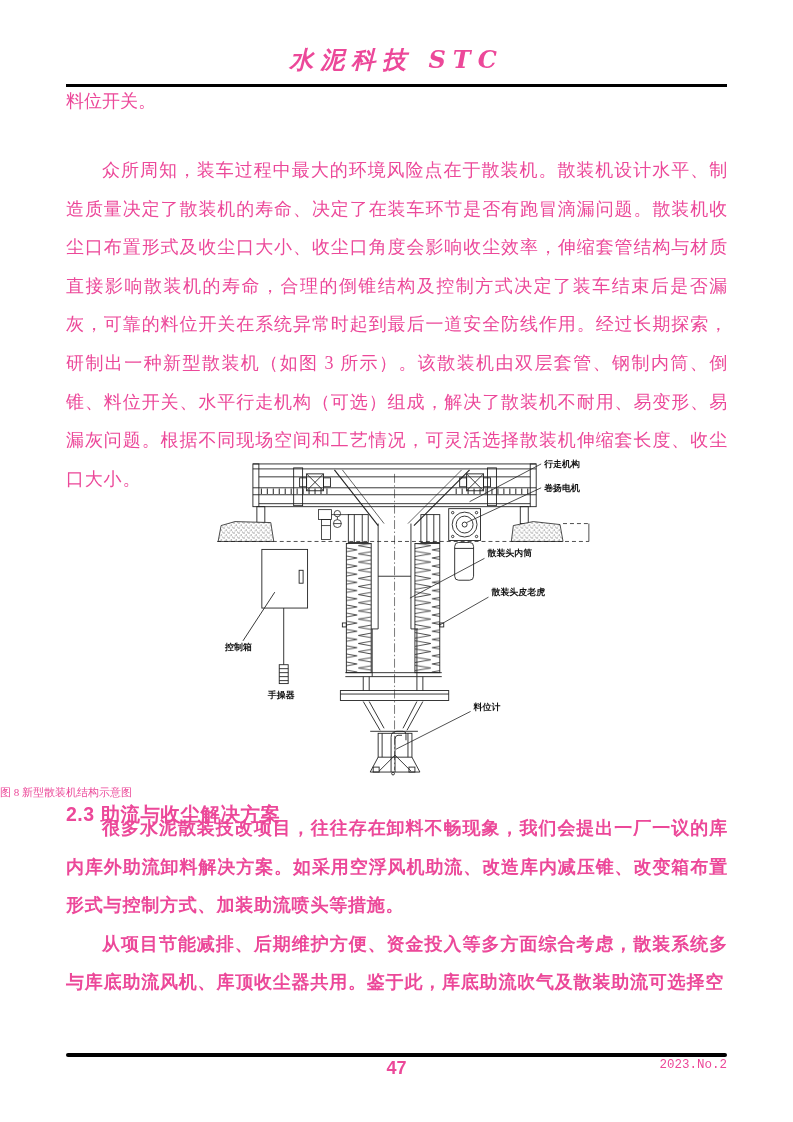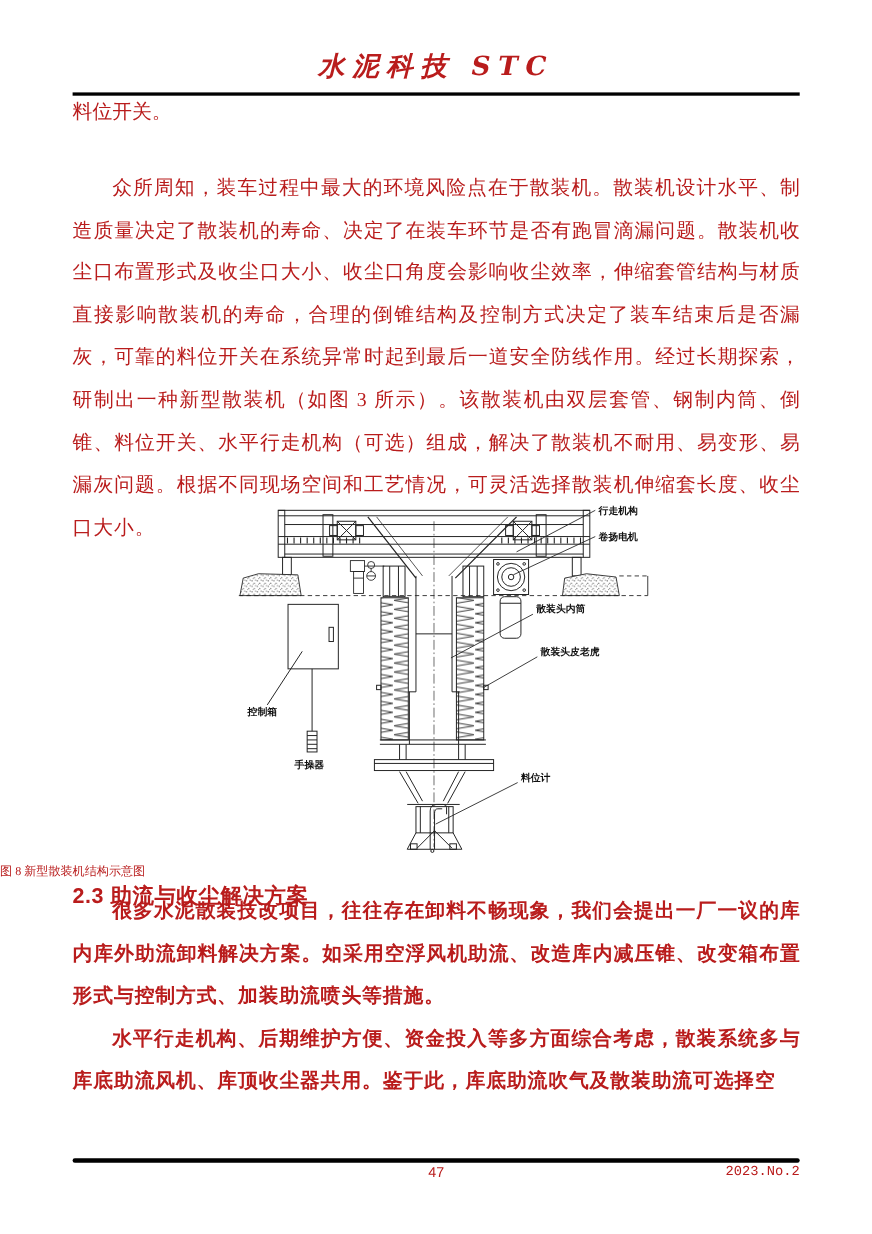--- a/index.html
+++ b/index.html
@@ -1,18 +1,18 @@
 <!DOCTYPE html>
 <html><head>
 <meta charset="utf-8">
 <style>
   html,body{margin:0;padding:0;background:#e8e8e8;}
   .page{
     position:relative;width:793px;height:1122px;background:#ffffff;
-    font-family:"Liberation Serif","DejaVu Serif",serif;color:#b91c1c;
+    font-family:"Liberation Serif","DejaVu Serif",serif;color:#ec4899;
     margin:0 auto;overflow:hidden;
   }
   .header-title{
     position:absolute;top:44px;left:0;width:100%;text-align:center;
     font-size:24px;font-style:italic;font-weight:bold;letter-spacing:7px;
     font-family:"DejaVu Serif","Liberation Serif",serif;
   }
   .rule-top{position:absolute;top:84px;left:66px;width:661px;height:2.5px;background:#000;}
   .sys-line{position:absolute;top:89px;left:66px;font-size:18px;line-height:24px;}
   .h2{
@@ -26,21 +26,21 @@
   .para p{margin:0;text-indent:2em;}
   .p1{top:151px;}
   .p23{top:809px;font-weight:bold;}
   .fig{position:absolute;top:452px;left:182px;width:440px;height:330px;}
   .fig svg{display:block;width:440px;height:330px;}
   .fig-caption{position:absolute;top:783px;left:0;width:100%;
     font-size:11px;line-height:18px;}
   .rule-bottom{position:absolute;top:1053px;left:66px;width:661px;height:3.5px;
     background:#000;border-radius:2px;}
   .footer-page{position:absolute;top:1058px;left:0;width:100%;text-align:center;
-    font-size:13px;font-family:"Liberation Sans","DejaVu Sans",sans-serif;}
+    font-size:18px;font-family:"Liberation Sans","DejaVu Sans",sans-serif;font-weight:bold;}
   .footer-issue{position:absolute;top:1058px;right:66px;font-size:12.5px;
     font-family:Liberation Mono, monospace;}
   .diag-label{font-family:"Liberation Sans","DejaVu Sans",sans-serif;
     font-size:9px;font-weight:bold;fill:#111;}
 </style>
 </head>
 <body>
 
 <div class="page">
 
@@ -225,20 +225,20 @@
       <text class="diag-label" x="292" y="260">料位计</text>
     </svg>
   </div>
 
   <div class="fig-caption">图 8 新型散装机结构示意图</div>
 
   <div class="h2 h23">2.3 助流与收尘解决方案</div>
 
   <div class="para p23">
     <p>很多水泥散装技改项目，往往存在卸料不畅现象，我们会提出一厂一议的库内库外助流卸料解决方案。如采用空浮风机助流、改造库内减压锥、改变箱布置形式与控制方式、加装助流喷头等措施。</p>
-    <p>水平行走机构、后期维护方便、资金投入等多方面综合考虑，散装系统多与库底助流风机、库顶收尘器共用。鉴于此，库底助流吹气及散装助流可选择空</p>
+    <p>从项目节能减排、后期维护方便、资金投入等多方面综合考虑，散装系统多与库底助流风机、库顶收尘器共用。鉴于此，库底助流吹气及散装助流可选择空</p>
   </div>
 
   <div class="rule-bottom"></div>
   <div class="footer-page">47</div>
   <div class="footer-issue">2023.No.2</div>
 
 </div>
 
 </body></html>

